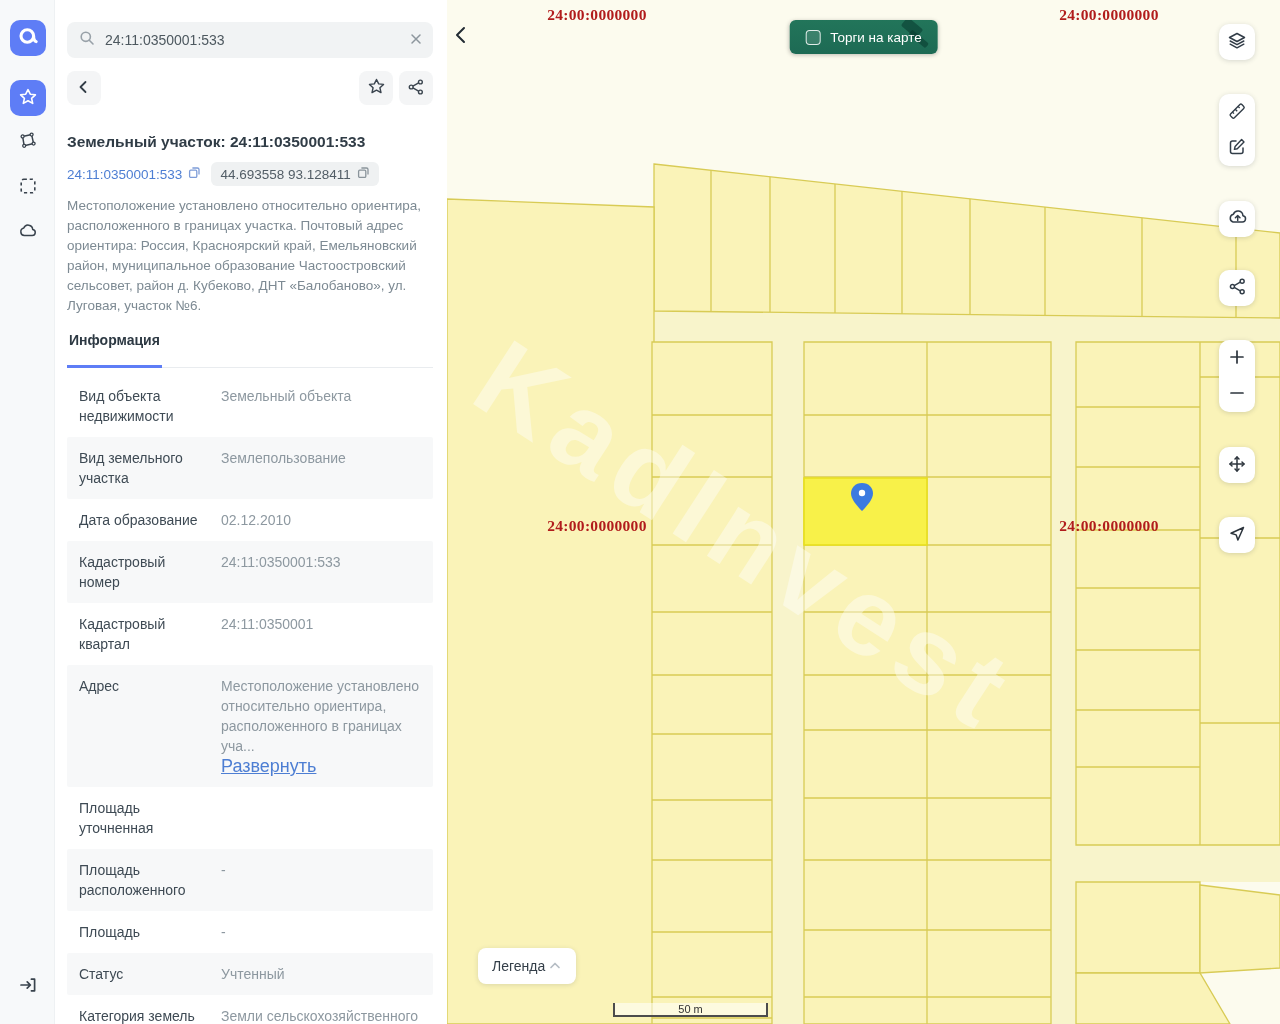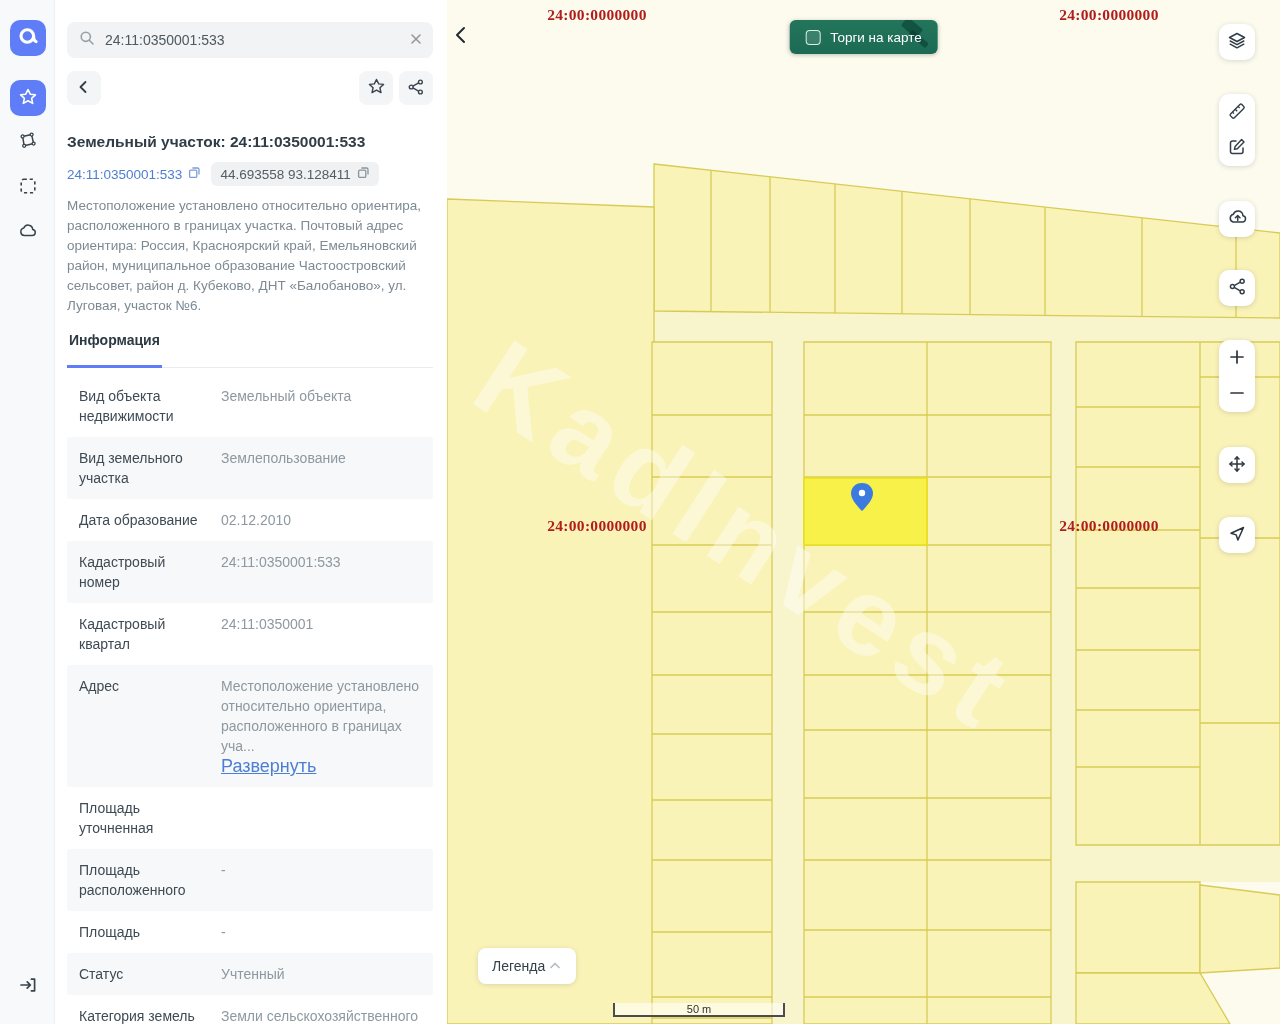--- a/index.html
+++ b/index.html
@@ -68,21 +68,21 @@
   .green-lbl{position:relative;z-index:1;}
   .ctl-btn,.ctl-stack{position:absolute;left:772px;width:36px;background:#fff;border:none;border-radius:10px;
         box-shadow:0 1px 5px rgba(42,54,68,.18);cursor:pointer;padding:0;}
   .ctl-btn{height:36px;display:flex;align-items:center;justify-content:center;}
   .ctl-stack{display:flex;flex-direction:column;}
   .ctl-item{width:36px;height:36px;border:none;background:transparent;display:flex;align-items:center;
         justify-content:center;cursor:pointer;padding:0;}
   .legend{position:absolute;left:31px;top:948px;height:36px;background:#fff;border:none;border-radius:8px;
         box-shadow:0 1px 5px rgba(42,54,68,.15);display:flex;align-items:center;gap:3px;padding:0 14px;
         font-size:14px;color:#333e48;cursor:pointer;font-family:"Liberation Sans",sans-serif;}
-  .scalebar{position:absolute;left:166px;top:1003px;width:172px;height:14px;background:rgba(255,255,255,.55);
+  .scalebar{position:absolute;left:166px;top:1003px;width:155px;height:14px;background:rgba(255,255,255,.55);
         border-left:2px solid #4c4c4c;border-right:2px solid #4c4c4c;border-bottom:2px solid #4c4c4c;
         display:flex;align-items:center;justify-content:center;font-size:11px;color:#333;}
   .attrib{position:absolute;top:1002px;left:438px;display:flex;align-items:center;gap:10px;
         font-size:11.5px;color:#273540;}
   .beta{background:#434b52;color:#fff;border-radius:9px;padding:2px 10px;font-size:11px;}
   .credit{cursor:pointer;}
   .terms{color:#273540;text-decoration:none;cursor:pointer;}
 </style>
 </head>
 <body>

